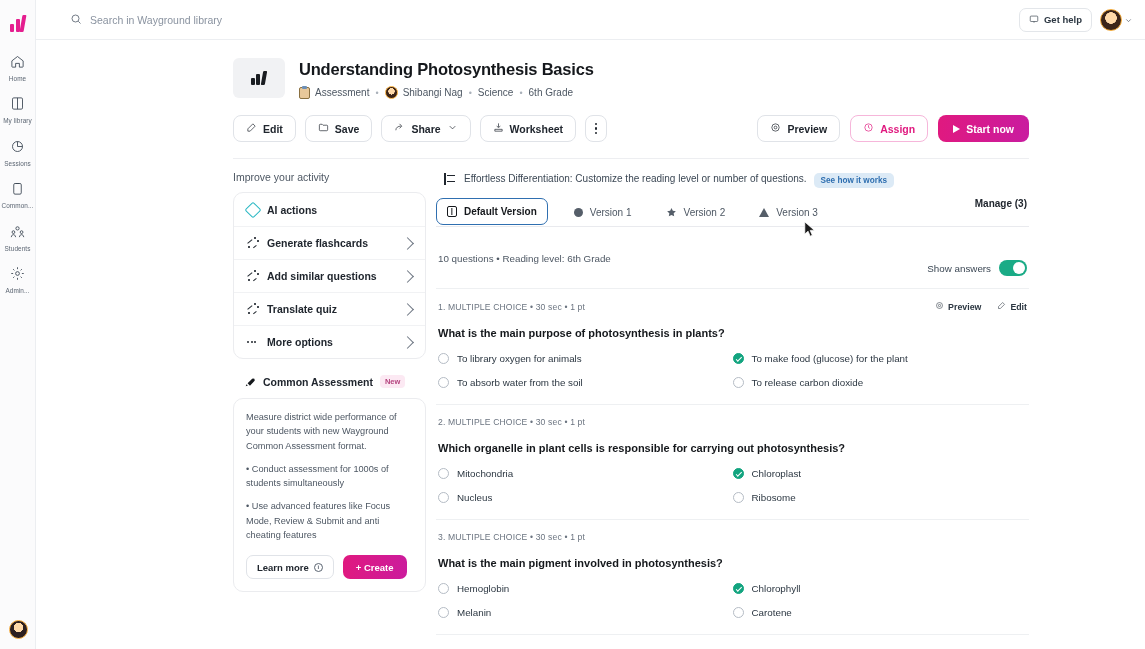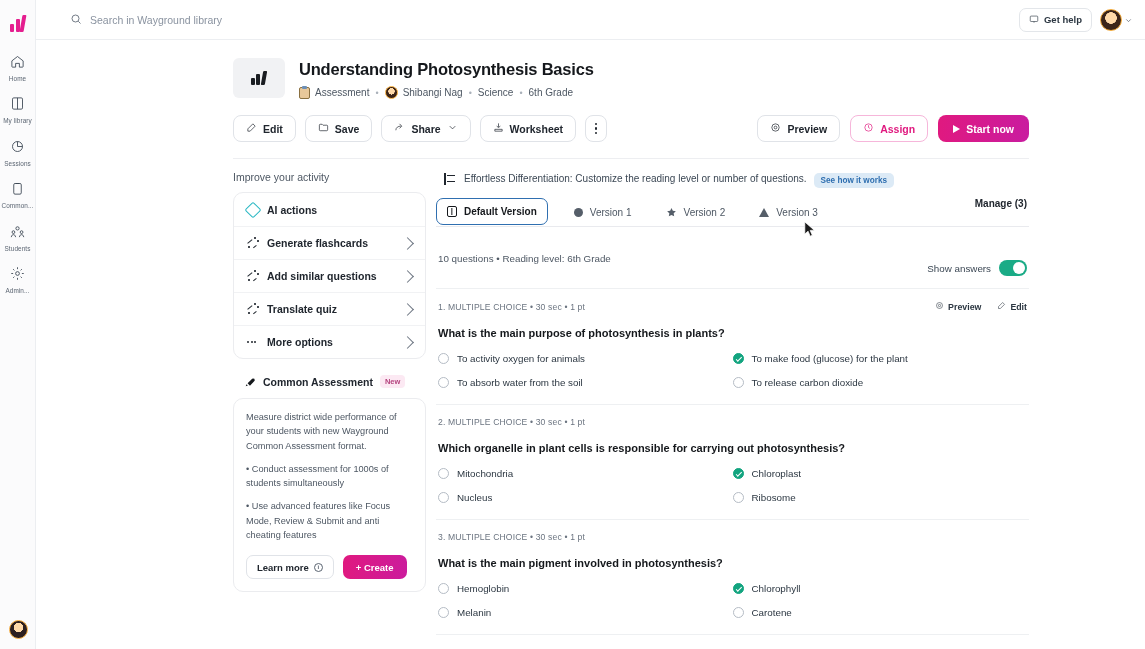--- a/index.html
+++ b/index.html
@@ -578,21 +578,21 @@
                           <path d="M4 20h5L20 9l-5-5L4 15z"></path>
                         </svg></span>
                     <span>Edit</span>
                   </a>
                 </span>
               </div>
               <div class="q-text">What is the main purpose of photosynthesis in plants?</div>
               <div class="opts">
                 <div class="opt">
                     <span class="radio"></span>
-                    <span>To activity oxygen for animals</span>
+                    <span>To library oxygen for animals</span>
                   </div>
                 <div class="opt">
                     <span class="radio ok"></span>
                     <span>To make food (glucose) for the plant</span>
                   </div>
                 <div class="opt">
                     <span class="radio"></span>
                     <span>To absorb water from the soil</span>
                   </div>
                 <div class="opt">

